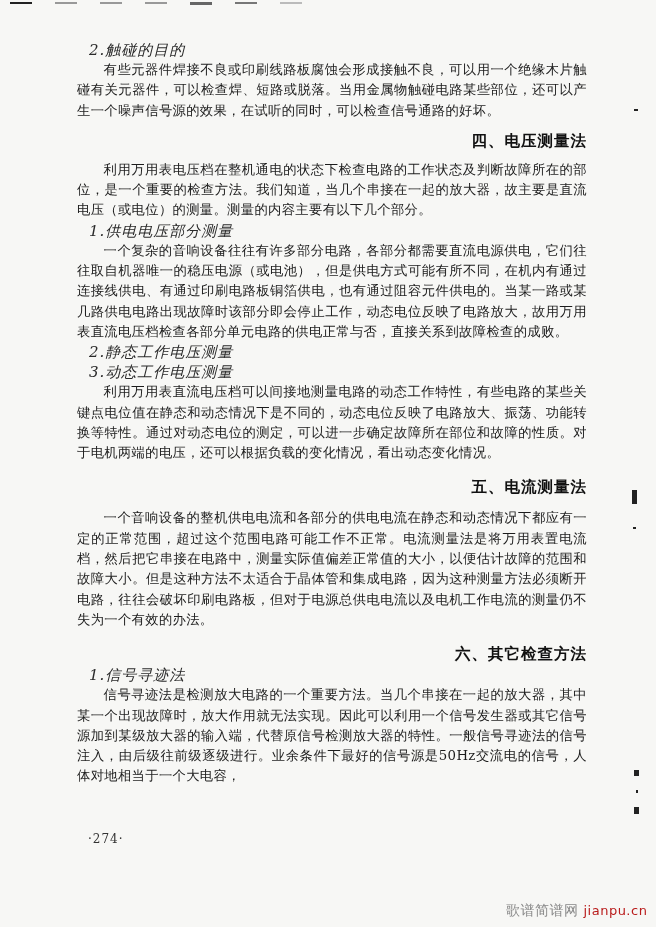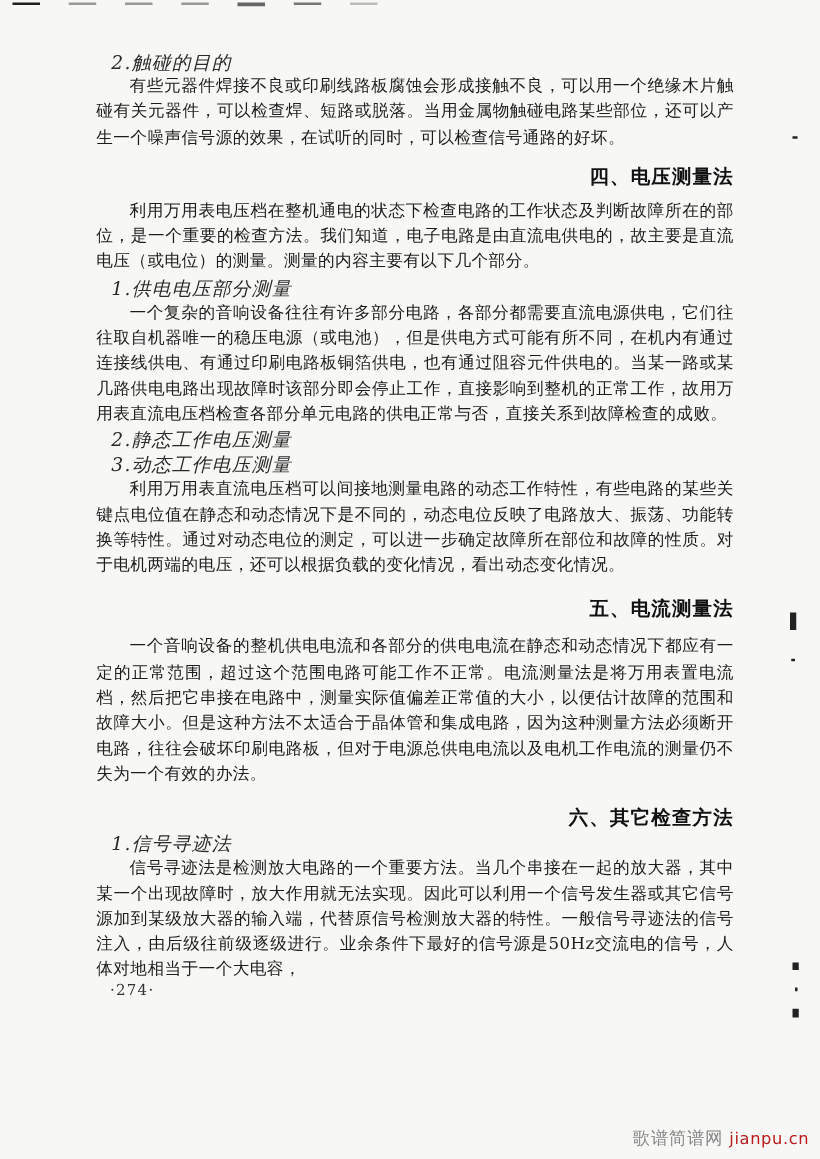--- a/index.html
+++ b/index.html
@@ -41,21 +41,21 @@
       font-weight: bold;
       font-size: 15.5px;
       text-align: right;
       margin: 0;
       letter-spacing: 1px;
       color: #111;
     }
     .page-num {
       position: absolute;
       left: 88px;
-      top: 785px;
+      top: 832px;
       font-size: 12px;
       color: #333;
       letter-spacing: 1px;
     }
     .watermark {
       position: absolute;
       left: 506px;
       top: 902px;
       font-family: "DejaVu Sans", sans-serif;
       font-size: 14px;
@@ -75,24 +75,24 @@
 <div class="top-mark" style="left:190px;background:#666;height:3px;"></div>
 <div class="top-mark" style="left:235px;background:#777;"></div>
 <div class="top-mark" style="left:280px;background:#bbb;"></div>
 
 <div class="page">
 
   <p class="sub" style="margin-top:0;">2.触碰的目的</p>
   <p class="p">有些元器件焊接不良或印刷线路板腐蚀会形成接触不良，可以用一个绝缘木片触碰有关元器件，可以检查焊、短路或脱落。当用金属物触碰电路某些部位，还可以产生一个噪声信号源的效果，在试听的同时，可以检查信号通路的好坏。</p>
 
   <h2 class="h" style="margin-top:10px;margin-bottom:8px;">四、电压测量法</h2>
-  <p class="p">利用万用表电压档在整机通电的状态下检查电路的工作状态及判断故障所在的部位，是一个重要的检查方法。我们知道，电子电路是由直流电供电的，故主要是直流电压（或电位）的测量。测量的内容主要有以下几个部分。</p>
+  <p class="p">利用万用表电压档在整机通电的状态下检查电路的工作状态及判断故障所在的部位，是一个重要的检查方法。我们知道，当几个串接在一起的放大器，故主要是直流电压（或电位）的测量。测量的内容主要有以下几个部分。</p>
 
   <p class="sub">1.供电电压部分测量</p>
-  <p class="p">一个复杂的音响设备往往有许多部分电路，各部分都需要直流电源供电，它们往往取自机器唯一的稳压电源（或电池），但是供电方式可能有所不同，在机内有通过连接线供电、有通过印刷电路板铜箔供电，也有通过阻容元件供电的。当某一路或某几路供电电路出现故障时该部分即会停止工作，直接影响到整机的正常工作，故用万用表直流电压档检查各部分单元电路的供电正常与否，直接关系到故障检查的成败。</p>
+  <p class="p">一个复杂的音响设备往往有许多部分电路，各部分都需要直流电源供电，它们往往取自机器唯一的稳压电源（或电池），但是供电方式可能有所不同，在机内有通过连接线供电、有通过印刷电路板铜箔供电，也有通过阻容元件供电的。当某一路或某几路供电电路出现故障时该部分即会停止工作，动态电位反映了电路放大，故用万用表直流电压档检查各部分单元电路的供电正常与否，直接关系到故障检查的成败。</p>
 
   <p class="sub">2.静态工作电压测量</p>
 
   <p class="sub">3.动态工作电压测量</p>
   <p class="p">利用万用表直流电压档可以间接地测量电路的动态工作特性，有些电路的某些关键点电位值在静态和动态情况下是不同的，动态电位反映了电路放大、振荡、功能转换等特性。通过对动态电位的测定，可以进一步确定故障所在部位和故障的性质。对于电机两端的电压，还可以根据负载的变化情况，看出动态变化情况。</p>
 
   <h2 class="h" style="margin-top:14px;margin-bottom:10px;">五、电流测量法</h2>
   <p class="p">一个音响设备的整机供电电流和各部分的供电电流在静态和动态情况下都应有一定的正常范围，超过这个范围电路可能工作不正常。电流测量法是将万用表置电流档，然后把它串接在电路中，测量实际值偏差正常值的大小，以便估计故障的范围和故障大小。但是这种方法不太适合于晶体管和集成电路，因为这种测量方法必须断开电路，往往会破坏印刷电路板，但对于电源总供电电流以及电机工作电流的测量仍不失为一个有效的办法。</p>
 
   <h2 class="h" style="margin-top:14px;margin-bottom:0;">六、其它检查方法</h2>

